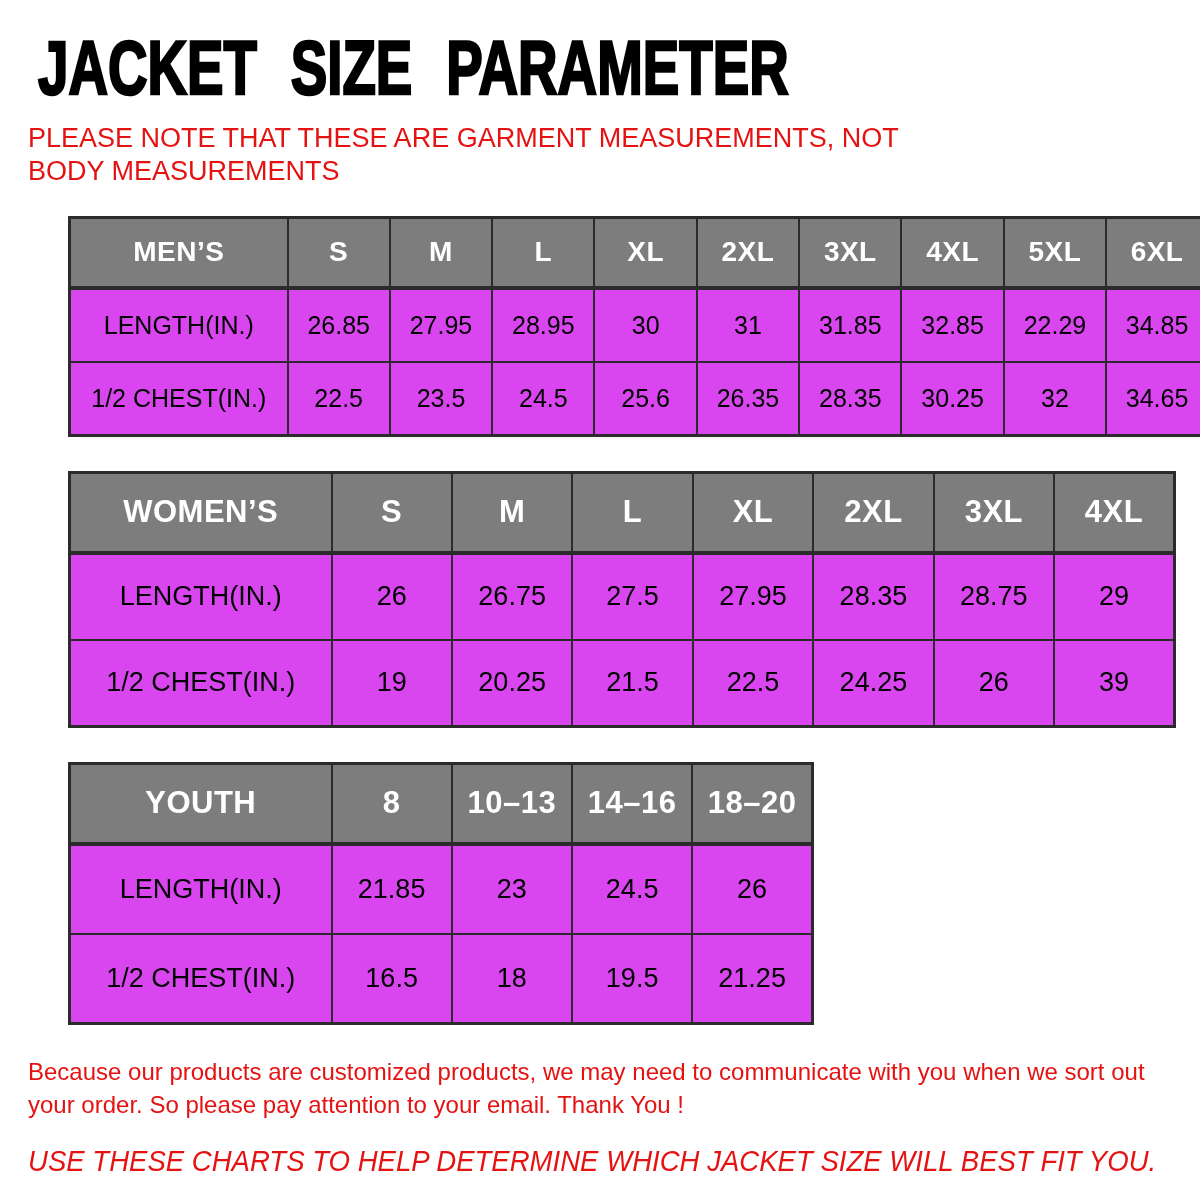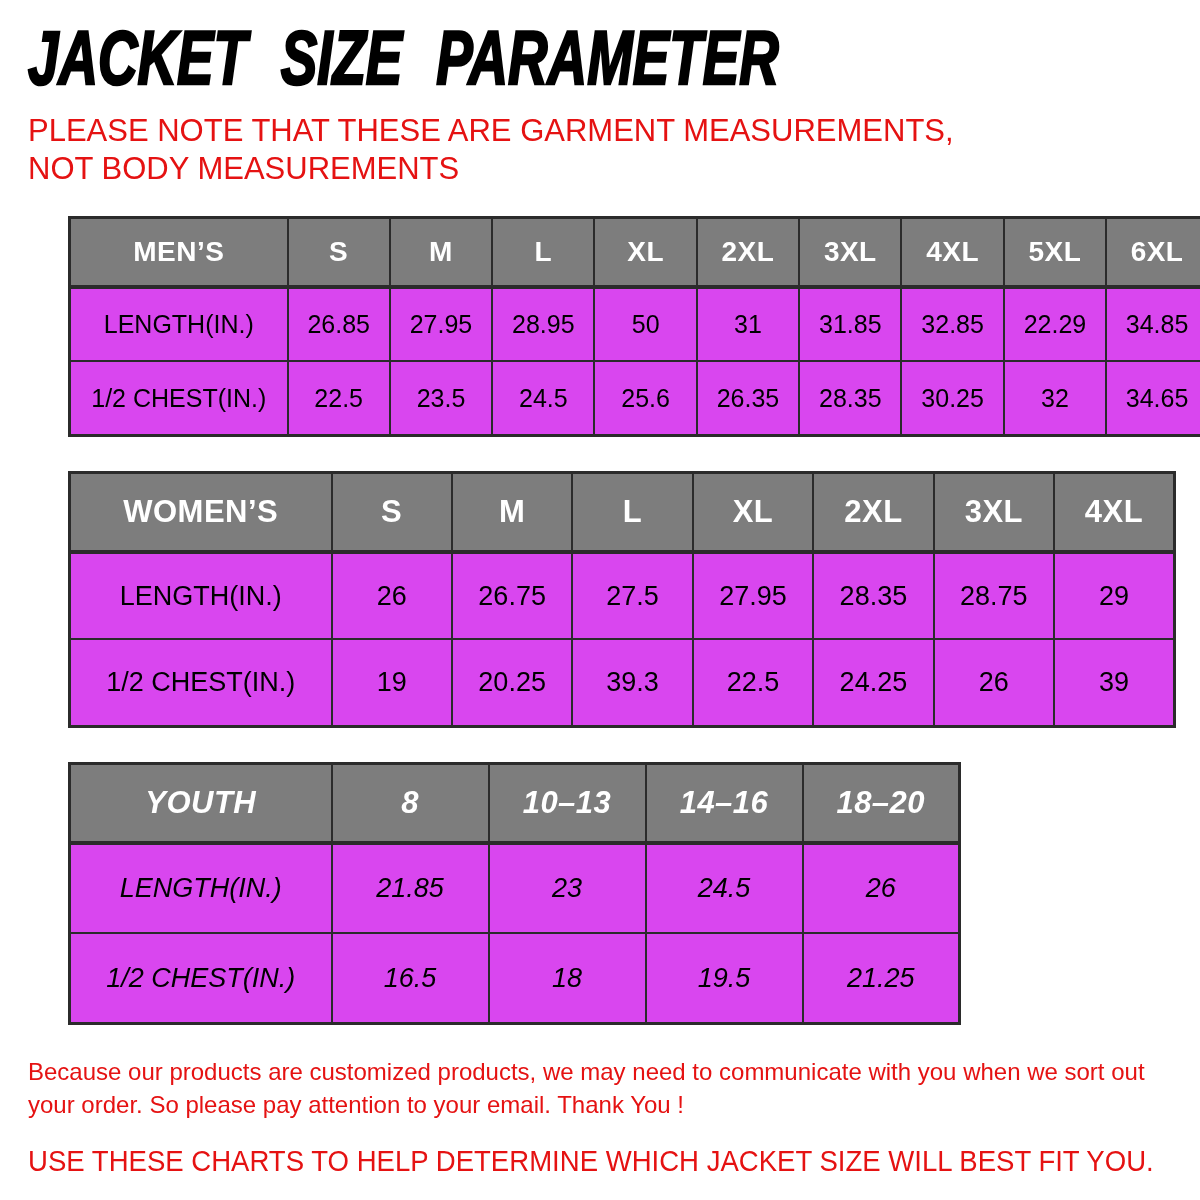--- a/index.html
+++ b/index.html
@@ -11,30 +11,30 @@
   }
   *{box-sizing:border-box;}
   html,body{margin:0;padding:0;}
   body{
     width:1200px;height:1200px;overflow:hidden;background:#ffffff;
     font-family:"Liberation Sans", sans-serif;color:var(--ink);
   }
   .page{padding:22px 28px 0 28px;}
 
   
-  h1.title{margin:0;line-height:0.95;font-size:76px;font-weight:700;color:var(--ink);font-style:italic;}
+  h1.title{margin:10px;line-height:0.95;font-size:76px;font-weight:700;color:var(--ink);}
   .title-inner{
     display:inline-block;white-space:nowrap;transform:scaleX(0.72);transform-origin:0 50%;
     letter-spacing:0;word-spacing:0.34em;-webkit-text-stroke:2.6px var(--ink);
   }
 
   
   .note{
     margin:18px 0 0 0;width:950px;color:var(--red);
-    font-size:31px;line-height:1.22;font-weight:400;
+    font-size:27px;line-height:1.22;font-weight:400;
   }
 
   
   #tables table.size-table{
     border-collapse:collapse;table-layout:fixed;background:#d946ef;
     border:3px solid var(--border);
     margin-left:40px;
   }
   .size-table th,.size-table td{
     border:2px solid var(--border);text-align:center;vertical-align:middle;padding:0;
@@ -50,31 +50,31 @@
   .t-mens{width:1142px;margin-top:28px;}
   .t-mens col.c-label{width:218px;}
   .t-mens tr.head{height:70px;font-size:28px;}
   .t-mens tr.data{height:74px;font-size:25px;}
 
   .t-womens{width:1108px;margin-top:34px;padding-left:24px;}
   .t-womens col.c-label{width:262px;}
   .t-womens tr.head{height:80px;font-size:31px;}
   .t-womens tr.data{height:87px;font-size:27px;}
 
-  .t-youth{width:893px;margin-top:34px;font-style:italic;}
+  .t-youth{width:746px;margin-top:34px;}
   .t-youth col.c-label{width:262px;}
   .t-youth tr.head{height:80px;font-size:31px;}
   .t-youth tr.data{height:90px;font-size:27px;}
 
   
   .footer1{
     margin:30px 0 0 0;width:1150px;color:var(--red);
     font-size:24px;line-height:1.38;font-weight:400;
   }
-  .footer2{margin:24px 0 5px 0;color:var(--red);font-size:29px;font-weight:400;}
+  .footer2{margin:24px 0 5px 0;color:var(--red);font-size:29px;font-weight:400;font-style:italic;}
   .footer2-inner{display:inline-block;white-space:nowrap;transform:scaleX(0.95);transform-origin:0 50%;}
 </style>
 </head>
 <body>
 
 <div class="page">
 
   <h1 class="title"><span class="title-inner">JACKET SIZE PARAMETER</span></h1>
 
   <p class="note">PLEASE NOTE THAT THESE ARE GARMENT MEASUREMENTS, NOT BODY MEASUREMENTS</p>
@@ -104,21 +104,21 @@
             <th>3XL</th>
             <th>4XL</th>
             <th>5XL</th>
             <th>6XL</th>
           </tr>
           <tr class="data">
             <th>LENGTH(IN.)</th>
             <td>26.85</td>
             <td>27.95</td>
             <td>28.95</td>
-            <td>50</td>
+            <td>30</td>
             <td>31</td>
             <td>31.85</td>
             <td>32.85</td>
             <td>22.29</td>
             <td>34.85</td>
           </tr>
           <tr class="data">
             <th>1/2 CHEST(IN.)</th>
             <td>22.5</td>
             <td>23.5</td>
@@ -161,21 +161,21 @@
             <td>27.5</td>
             <td>27.95</td>
             <td>28.35</td>
             <td>28.75</td>
             <td>29</td>
           </tr>
           <tr class="data">
             <th>1/2 CHEST(IN.)</th>
             <td>19</td>
             <td>20.25</td>
-            <td>39.3</td>
+            <td>21.5</td>
             <td>22.5</td>
             <td>24.25</td>
             <td>26</td>
             <td>39</td>
           </tr>
         </tbody>
       </table>
       <table class="size-table t-youth">
         <colgroup>
           <col class="c-label">

